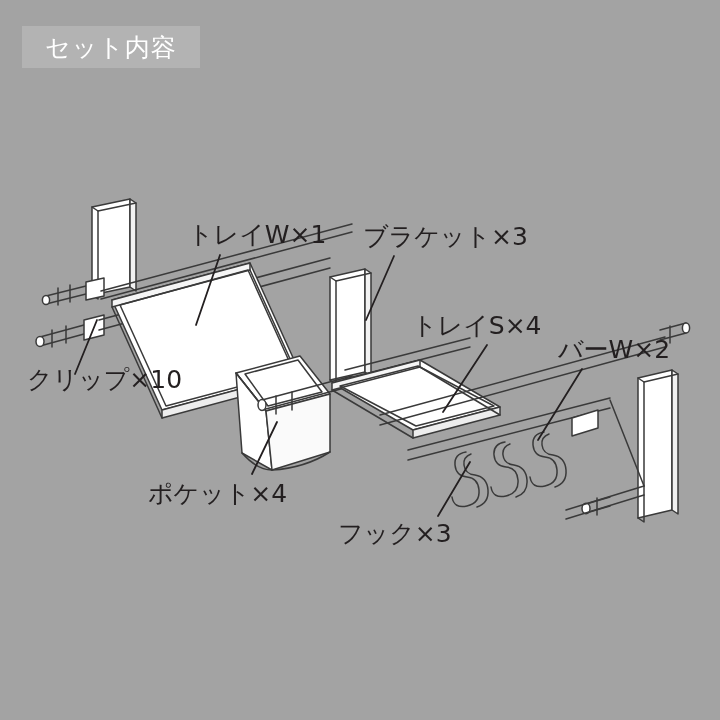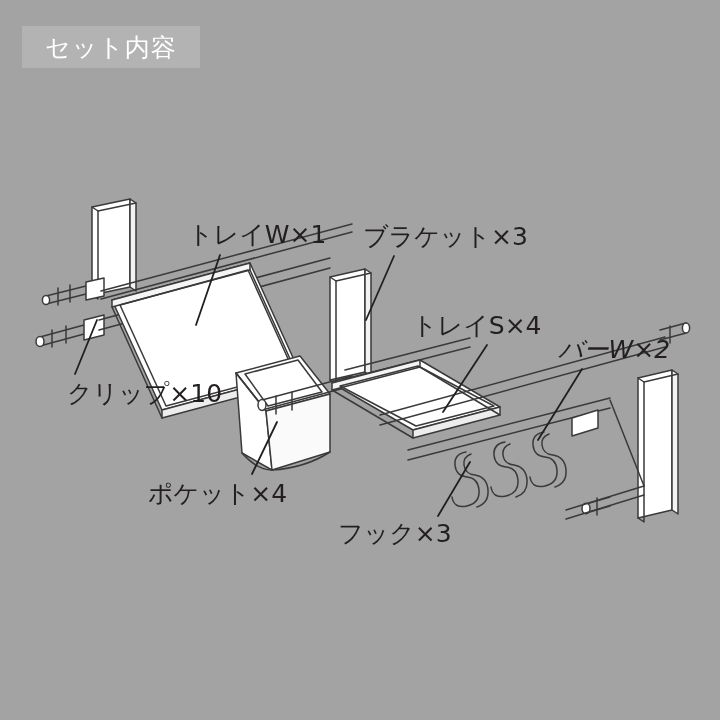--- a/index.html
+++ b/index.html
@@ -55,22 +55,22 @@
     position: absolute;
     color: #231f20;
     font-size: 25px;
     line-height: 1;
     white-space: nowrap;
     font-family: "DejaVu Sans", "Liberation Sans", sans-serif;
   }
   .cl-tray-w     { left: 188px; top: 222px; }
   .cl-bracket    { left: 363px; top: 224px; }
   .cl-tray-s     { left: 412px; top: 313px; }
-  .cl-bar-w      { left: 558px; top: 337px; font-style: italic; }
-  .cl-clip       { left: 27px;  top: 381px; margin-left: 40px; }
+  .cl-bar-w      { left: 558px; top: 337px; }
+  .cl-clip       { left: 27px;  top: 367px; }
   .cl-pocket     { left: 148px; top: 481px; }
   .cl-hook       { left: 338px; top: 521px; }
 </style>
 </head>
 <body>
 
 <div id="page">
 
   <div id="diagram-stage">
     <svg id="diagram-svg" viewBox="0 0 720 720" xmlns="http://www.w3.org/2000/svg">

